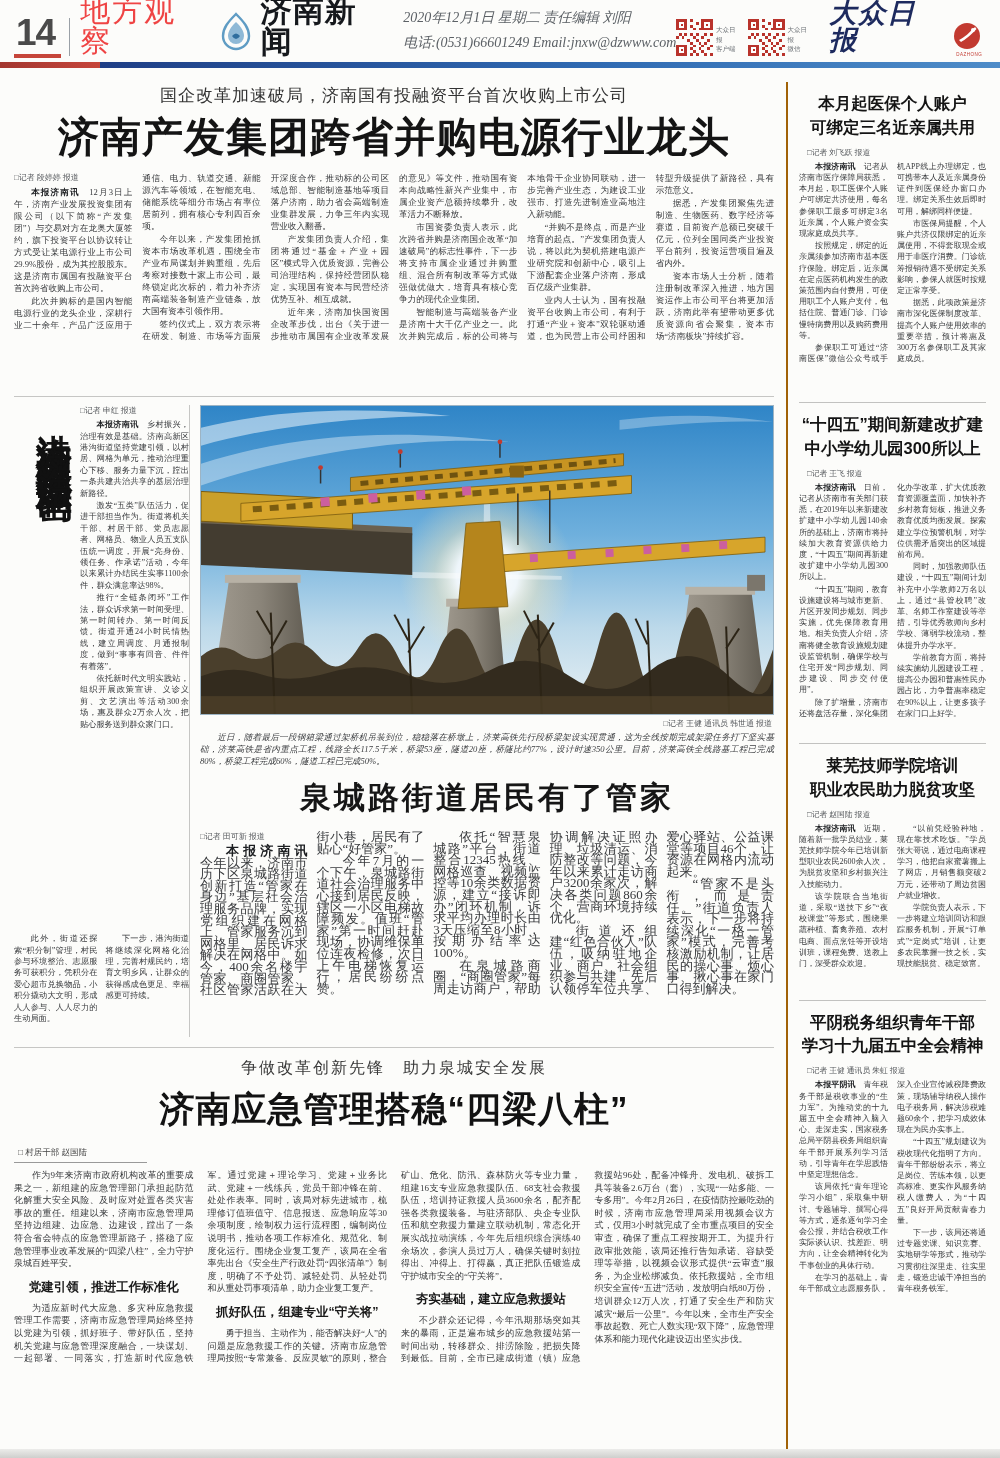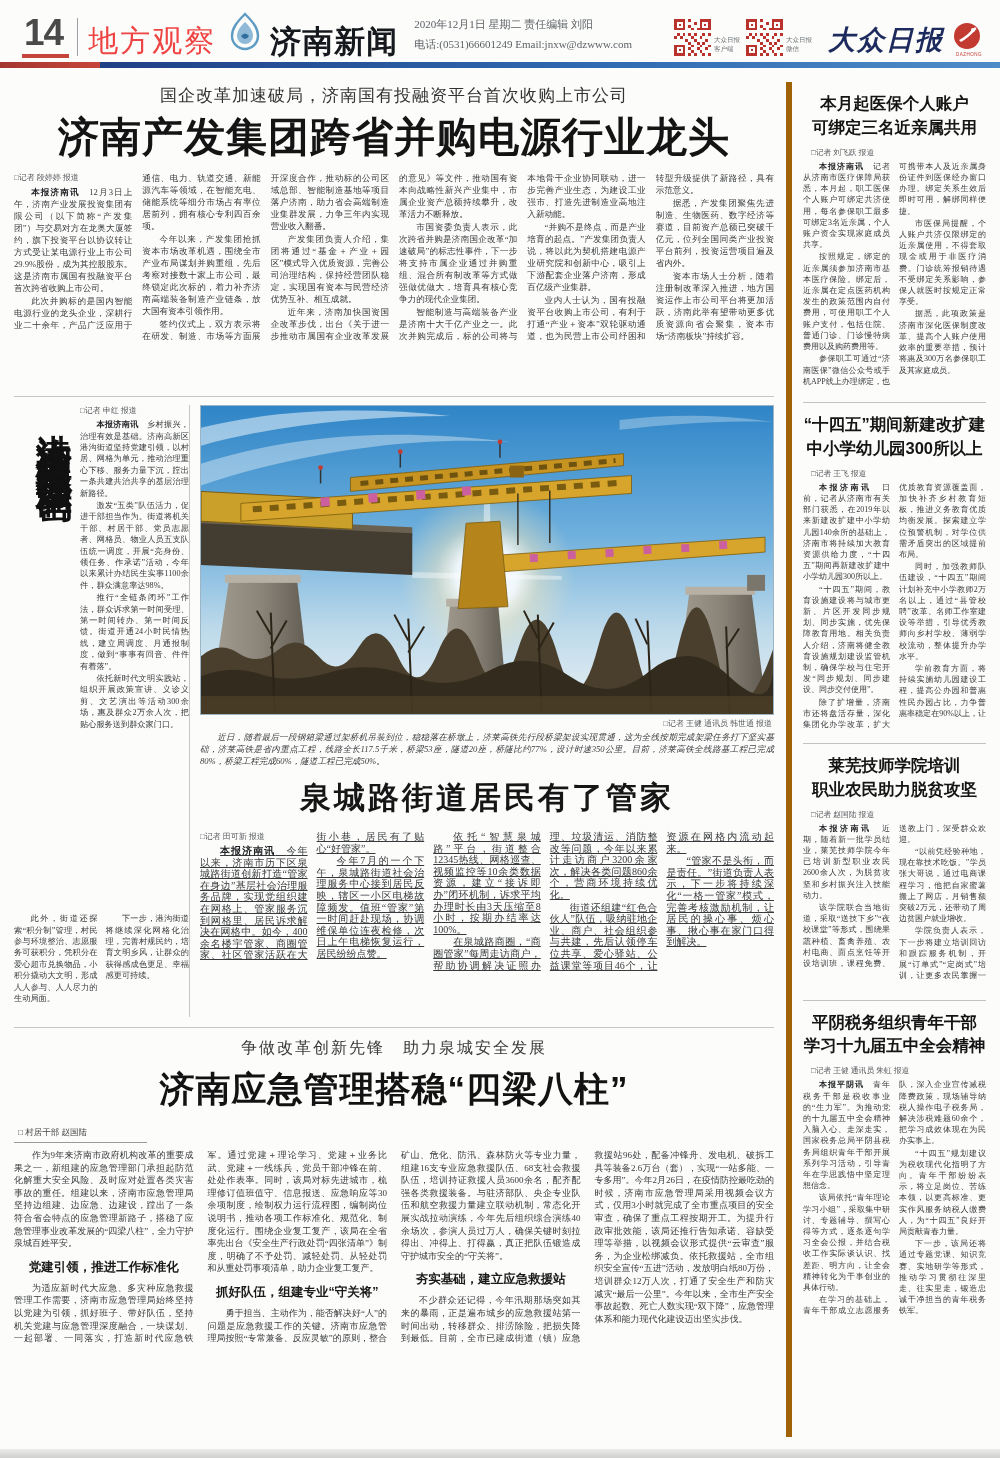--- a/index.html
+++ b/index.html
@@ -3,67 +3,67 @@
 <meta charset="utf-8">
 <style>
   * { margin:0; padding:0; box-sizing:border-box; }
   html,body { background:#e9e9e7; }
   .page {
     position:relative; width:1000px; height:1458px; margin:0 auto;
     background:#fcfcfa; overflow:hidden; color:#222;
     font-family:"Liberation Serif","DejaVu Serif",serif;
   }
   
-  .mast { display:flex; align-items:flex-end; padding:0 14px 0 14px; height:58px;margin-left:8px; }
+  .mast { display:flex; align-items:flex-end; padding:0 14px 0 14px; height:58px; }
   .mast-left { display:flex; align-items:flex-end; }
   .pageno { font-family:"Liberation Sans","DejaVu Sans",sans-serif; font-size:37px; font-weight:700; color:#4a4a4a; line-height:1; letter-spacing:-1px; }
   .vsep { width:1px; height:38px; background:#9aa0a6; margin:0 10px 2px 8px; }
   .section-name { font-family:"Liberation Sans","DejaVu Sans",sans-serif; font-size:30px; color:#ef4444; line-height:1; letter-spacing:2px; margin-bottom:2px; }
   .spring-logo { margin:0 8px 0 12px; }
   .paper-name { font-family:"Liberation Sans","DejaVu Sans",sans-serif; font-size:31px; font-weight:900; color:#15181c; line-height:1; letter-spacing:1px; margin-bottom:1px; }
-  .mast-mid { margin-left:16px; margin-bottom:3px; font-size:11px; color:#5c6166; line-height:1.8; white-space:nowrap; }
+  .mast-mid { margin-left:16px; margin-bottom:3px; font-size:14px; color:#5c6166; line-height:1.8; white-space:nowrap;font-style:italic; }
   .mast-right { margin-left:auto; display:flex; align-items:flex-end; gap:6px; margin-bottom:2px; }
   .qr-group { display:flex; align-items:flex-end; gap:3px; }
   .qr { width:37px; height:37px; }
   .qr-label { font-size:6.5px; color:#6a6f74; line-height:1.5; margin-bottom:2px; }
   .brand-logo { font-family:"Liberation Serif","DejaVu Serif",serif; font-weight:700; font-style:italic; font-size:27px; color:#1d2a5e; line-height:1; letter-spacing:2px; margin:0 2px 2px 10px; }
   .brand-circle { width:34px; height:34px; position:relative; margin-bottom:0; }
   .brand-sub { position:absolute; bottom:-1px; left:0; right:0; text-align:center; font-size:4.5px; color:#c23a30; font-family:"Liberation Sans",sans-serif; letter-spacing:.5px; }
   .mast-rule { display:flex; height:6px; margin:4px 0 0 0; }
   .rule-red { width:100px; background:linear-gradient(90deg,#a33730,#c6453a); }
   .rule-blue { flex:1; background:linear-gradient(90deg,#1f3f86,#2f6ab2 55%,#4e8cc8); }
   
   .content { display:flex; padding:14px 14px 0 14px; }
   .main-col { flex:1; min-width:0; }
-  .side-col { width:200px; border-left:6px solid #a16207; margin-left:12px; padding-left:11px; }
+  .side-col { width:200px; border-left:2px solid #a16207; margin-left:12px; padding-left:11px; }
   
   .byline { font-size:8px; color:#55585c; margin-bottom:3px; }
   .para { font-size:8.6px; line-height:12px; text-align:justify; text-indent:2em; color:#37393c; margin-bottom:1px; }
   .dl { font-weight:700; color:#1c1e21; }
   .clamp { overflow:hidden; }
   
   .lead-kicker { text-align:center; font-size:17px; color:#333; letter-spacing:1px; margin:2px 0 8px 0; font-weight:500; }
   .lead-headline { text-align:center; font-family:"Liberation Sans","DejaVu Sans",sans-serif; font-weight:900; font-size:41px; letter-spacing:1px; color:#141414; line-height:1.1; margin-bottom:12px; }
   .lead-body { columns:6; column-gap:10px; height:214px; }
   .lead-wrap { border-bottom:1px solid #c6c6c4; padding-bottom:10px; }
   
   .mid-band { display:flex; padding-top:8px; }
   .gg-strip { width:176px; border-right:1px solid #c6c6c4; }
   .gg-top { display:flex; height:508px; }
   .gg-vhead { writing-mode:vertical-rl; text-orientation:upright; font-family:"Liberation Sans","DejaVu Sans",sans-serif; font-weight:900; font-size:36px; letter-spacing:5px; color:#111; width:58px; line-height:1.0; }
   .gg-body1 { flex:1; padding-left:8px; }
   .gg-body1 .para, .gg-body2 .para { font-size:8.2px; line-height:11.4px; }
-  .gg-body2 { columns:2; column-gap:8px; height:104px; margin-top:0; }
+  .gg-body2 { columns:2; column-gap:8px; height:104px; margin-top:20px; }
   .photo-zone { flex:1; min-width:0; padding-left:10px; }
   .photo-frame { width:100%; height:310px; display:block; border:1px solid #9db4c4; }
   .photo-credit { text-align:right; font-size:8px; color:#55585c; margin:3px 2px 2px 0; }
   .photo-caption { font-size:8.6px; font-style:italic; line-height:12px; text-align:justify; text-indent:2em; color:#3c3e41; margin-bottom:10px; }
   .center-headline { text-align:center; font-family:"Liberation Serif","DejaVu Serif",serif; font-weight:700; font-size:31px; letter-spacing:3px; color:#161616; margin:6px 0 12px 0; }
   .center-body { columns:5; column-gap:9px; height:176px; }
-  .center-body .para { font-size:10px; line-height:11.6px;text-decoration:underline; }
+  .center-body .para { font-size:13px; line-height:11.6px; }
   
   .bottom-wrap { border-top:1px solid #c6c6c4; margin-top:10px; padding-top:10px; }
   .bottom-kicker { text-align:center; font-size:16px; letter-spacing:2px; color:#3a3a3a; margin-bottom:7px; }
   .bottom-headline { text-align:center; font-family:"Liberation Sans","DejaVu Sans",sans-serif; font-weight:900; font-size:35px; letter-spacing:1px; color:#121212; margin-bottom:8px; }
   .bottom-byline { font-size:8.5px; color:#444; border-bottom:1px solid #999; display:inline-block; padding:0 60px 3px 4px; margin-bottom:6px; }
   .bottom-body { columns:4; column-gap:14px; height:288px; }
   .bottom-body .para { font-size:9px; line-height:12.6px; }
   .subhead { font-family:"Liberation Sans","DejaVu Sans",sans-serif; font-weight:700; font-size:12.5px; color:#1a1a1a; text-align:center; margin:9px 0 6px 0; break-after:avoid; }
   
   .sb-article { padding:4px 0 9px 0; border-bottom:1px solid #c2c2c0; }

